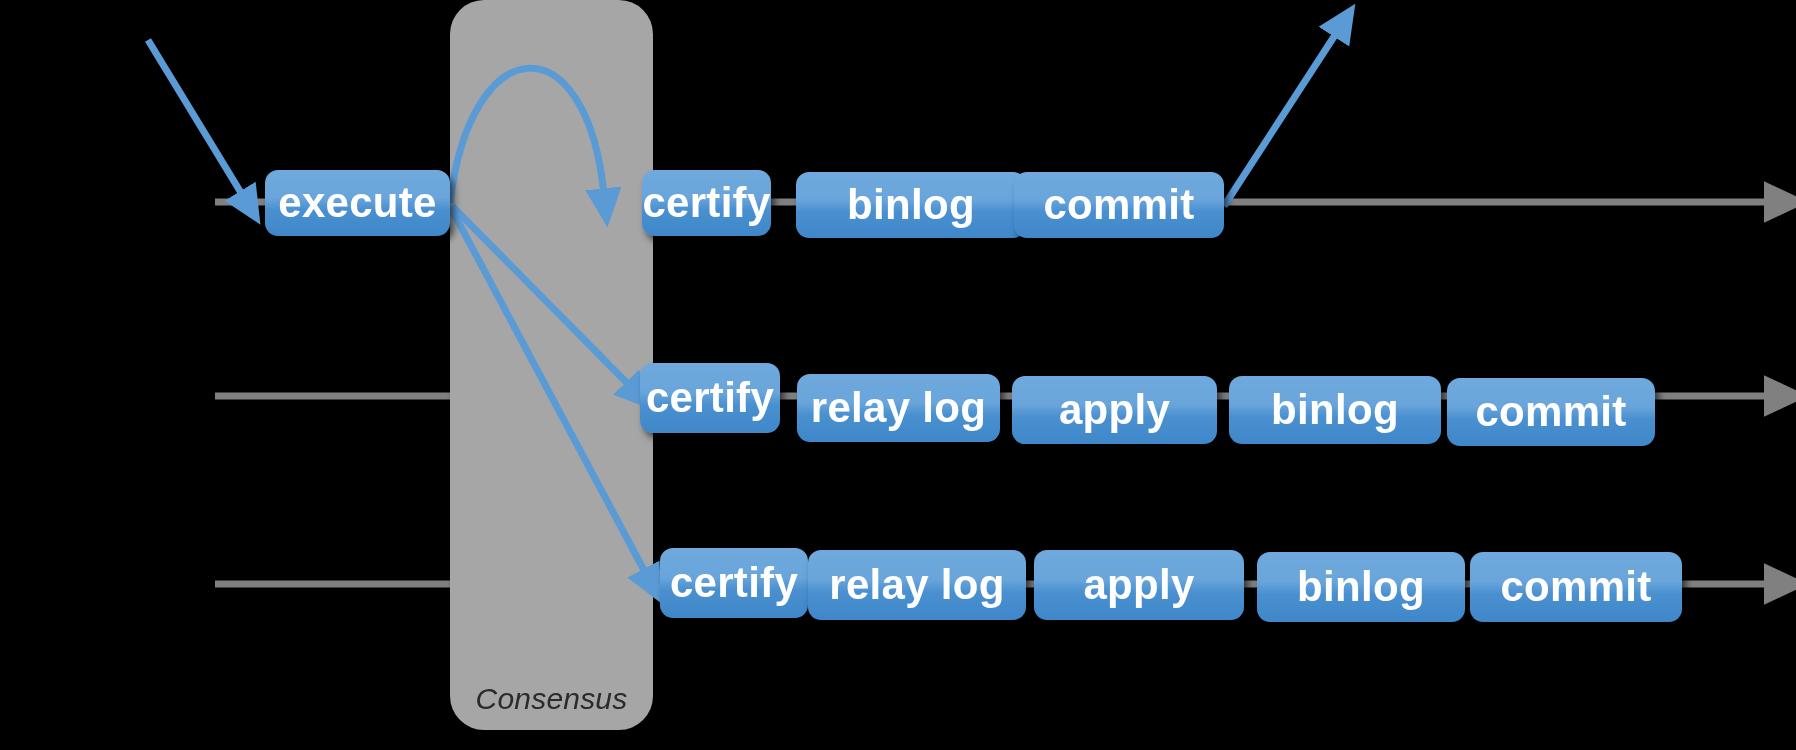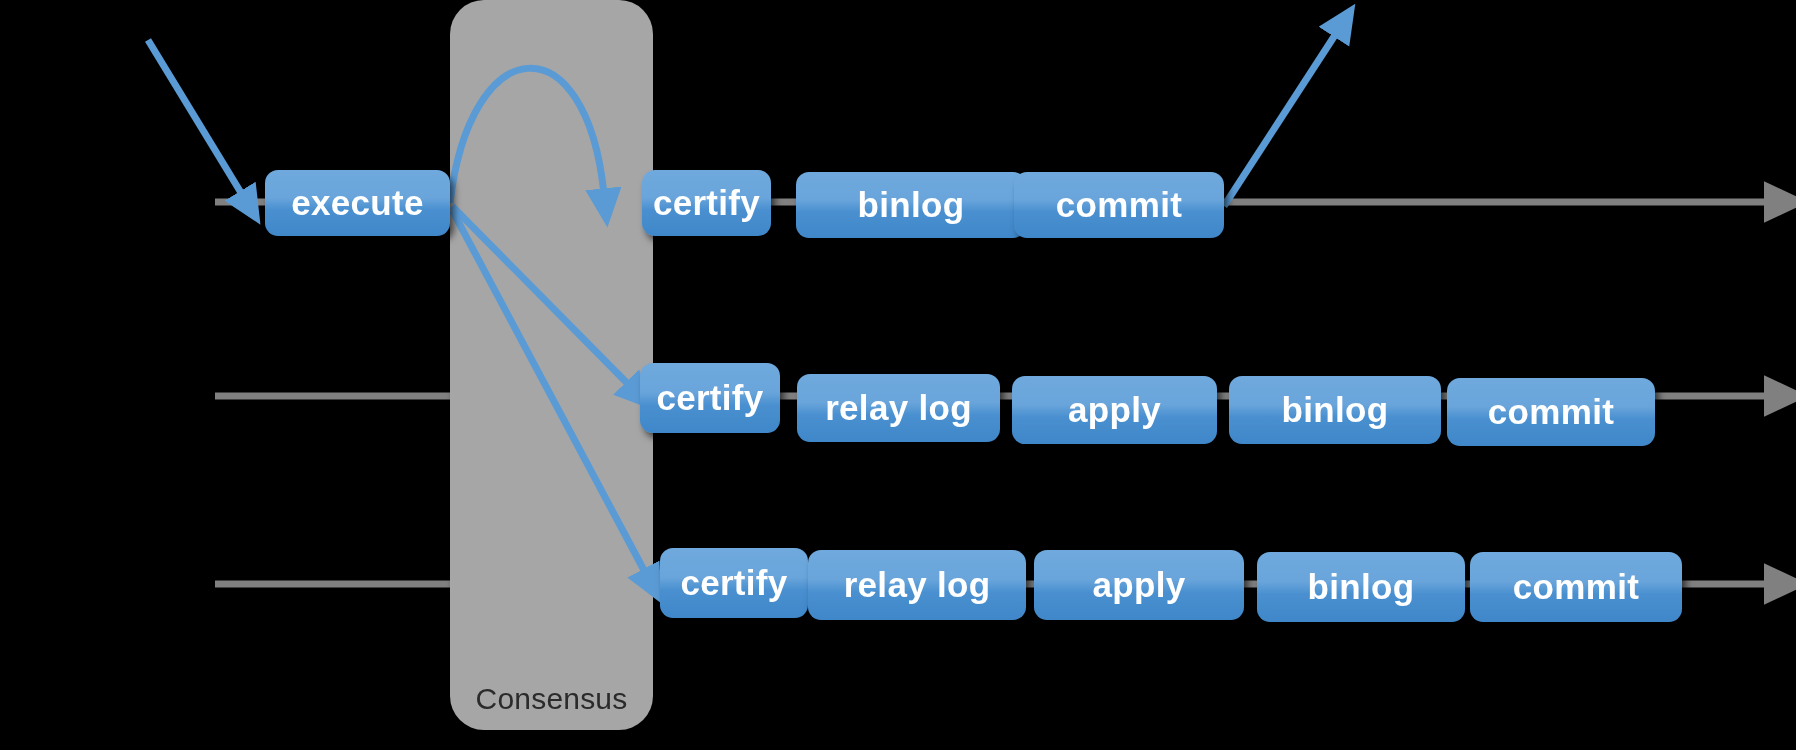--- a/index.html
+++ b/index.html
@@ -34,21 +34,21 @@
     position:absolute;
     box-sizing:border-box;
     border-radius:13px;
     background:linear-gradient(to bottom,#6fa9dd 0%,#69a5db 42%,#4a90d0 60%,#3f87c9 100%);
     box-shadow:4px 5px 7px rgba(0,0,0,0.6);
     color:#ffffff;
     font-weight:bold;
     display:flex;
     align-items:center;
     justify-content:center;
-    font-size:35px;
+    font-size:42px;
     letter-spacing:0.3px;
     white-space:nowrap;
   }
 </style>
 </head>
 <body>
 
 <div id="stage">
 
   <svg id="svg-layer" viewBox="0 0 1796 750" xmlns="http://www.w3.org/2000/svg">
@@ -64,21 +64,21 @@
       </filter>
     </defs>
 
     <g>
       <line x1="215" y1="202" x2="1772" y2="202" stroke="#808080" stroke-width="7" marker-end="url(#grayhead)"></line>
       <line x1="215" y1="396" x2="1772" y2="396" stroke="#808080" stroke-width="7" marker-end="url(#grayhead)"></line>
       <line x1="215" y1="584" x2="1772" y2="584" stroke="#808080" stroke-width="7" marker-end="url(#grayhead)"></line>
     </g>
   </svg>
 
-  <div class="consensus-band" style="left:450px; top:0px; width:203px; height:730px;">
+  <div class="consensus-band" style="left:450px; top:0px; width:203px; height:730px;font-style:italic;">
     <div class="consensus-label">Consensus</div>
   </div>
 
   <svg id="svg-arrows" style="position:absolute;left:0;top:0;width:1796px;height:750px;" viewBox="0 0 1796 750" xmlns="http://www.w3.org/2000/svg">
     <defs>
       <marker id="bluehead2" markerWidth="8" markerHeight="8" refX="0.8" refY="2.6" orient="auto" markerUnits="strokeWidth">
         <path d="M0,0 L0,5.2 L5.6,2.6 z" fill="#5b9bd5"></path>
       </marker>
     </defs>
 

